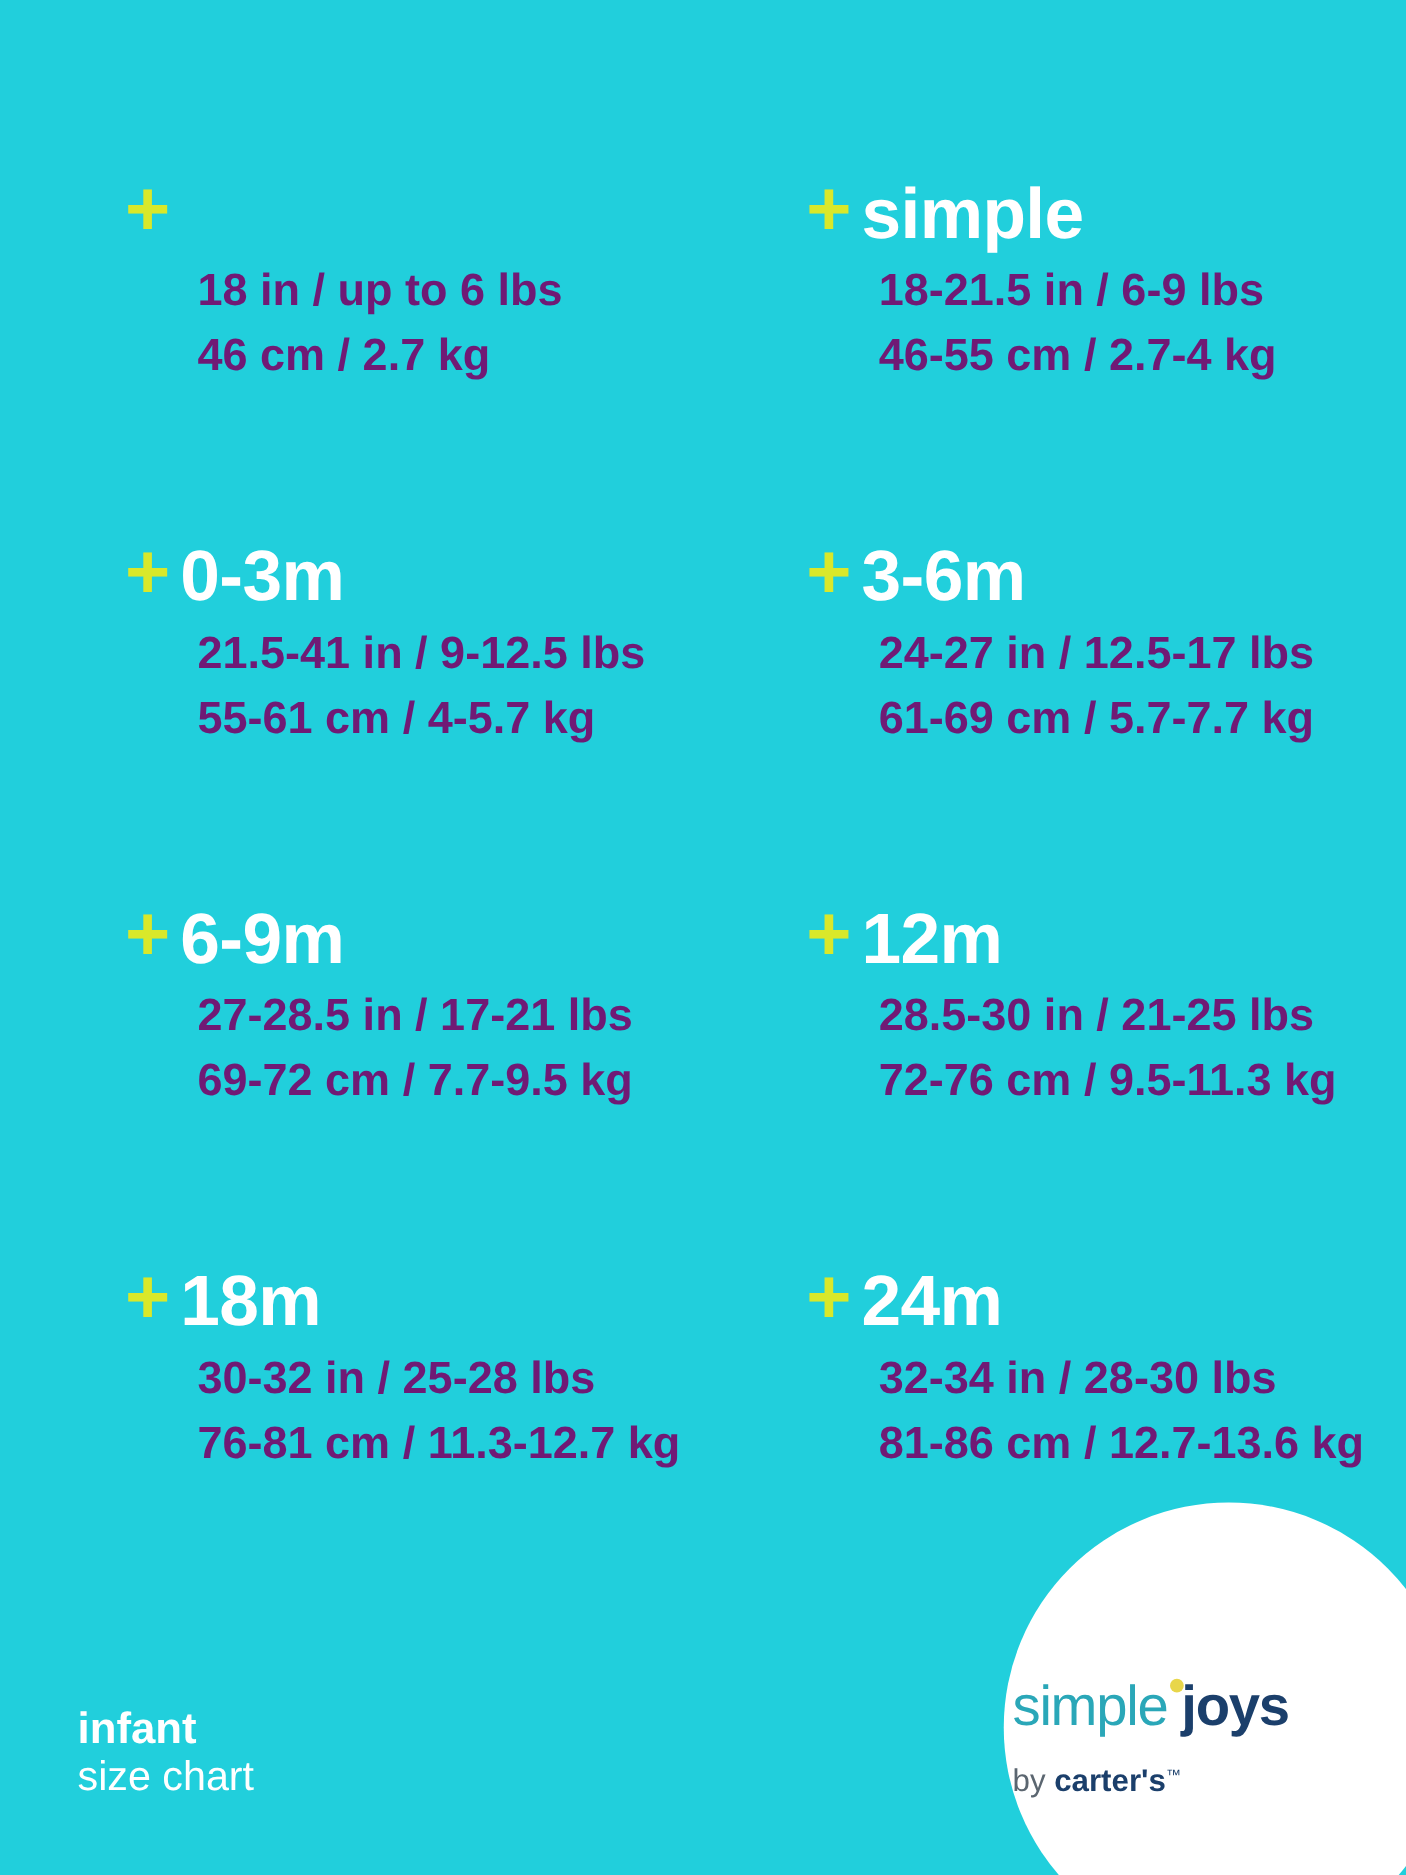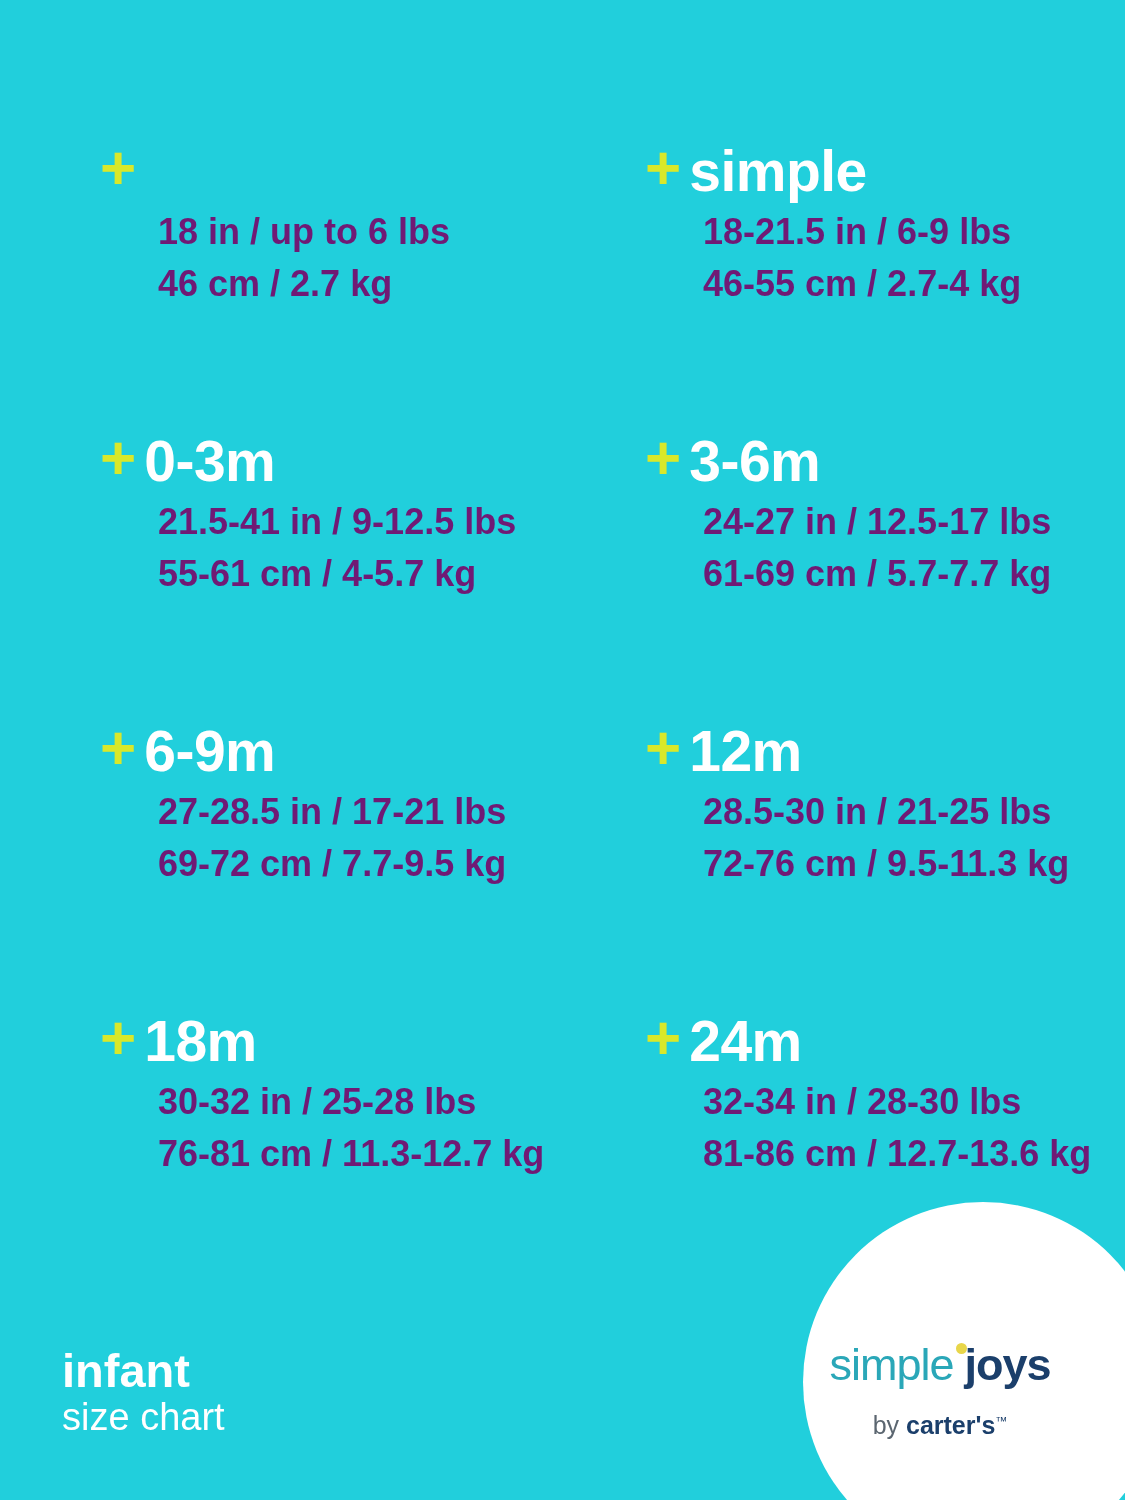--- a/index.html
+++ b/index.html
@@ -64,43 +64,43 @@
     margin-left: 58px;
     letter-spacing: 0px;
   }
   .footer-text {
     position: absolute;
     left: 62px;
     bottom: 60px;
     color: #ffffff;
   }
   .footer-title {
-    font-size: 47px;
+    font-size: 35px;
     font-weight: bold;
     line-height: 1.1;
   }
   .footer-sub {
-    font-size: 38px;
+    font-size: 33px;
     font-weight: normal;
     line-height: 1.15;
   }
   .logo-circle {
     position: absolute;
     right: -38px;
     bottom: -62px;
     width: 360px;
     height: 360px;
     background: #ffffff;
     border-radius: 50%;
   }
   .logo-inner {
     position: absolute;
     right: 55px;
     bottom: 60px;
-    text-align: center;
+    text-align: left;
     width: 260px;
   }
   .logo-line1 {
     font-size: 45px;
     line-height: 1;
     white-space: nowrap;
   }
   .logo-simple {
     color: #2aa7b8;
     font-weight: normal;

